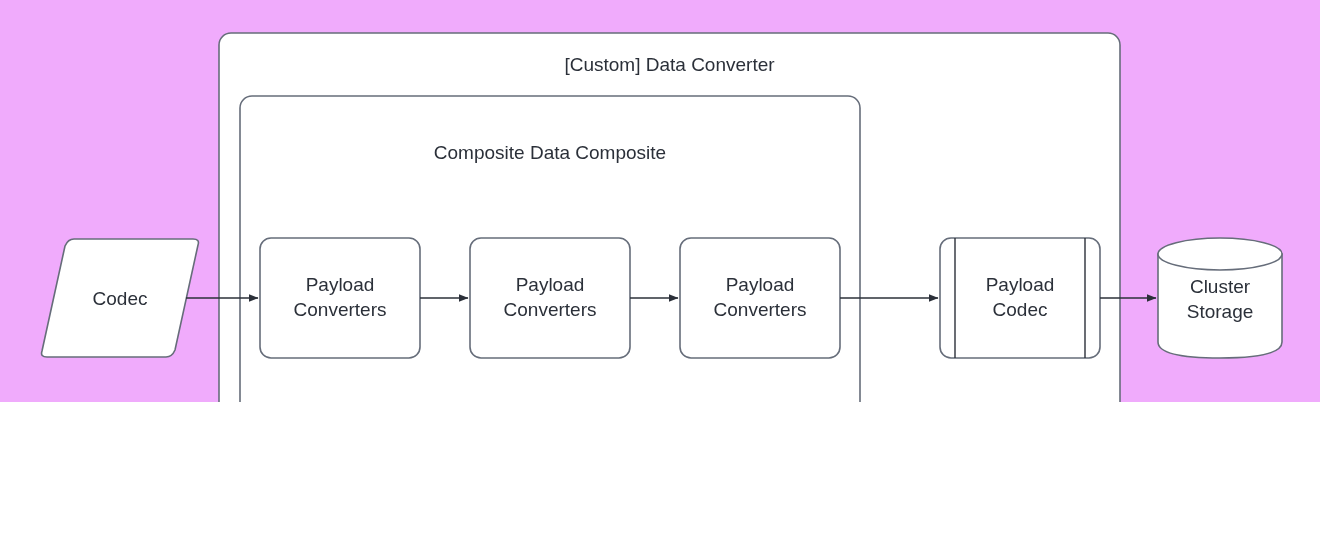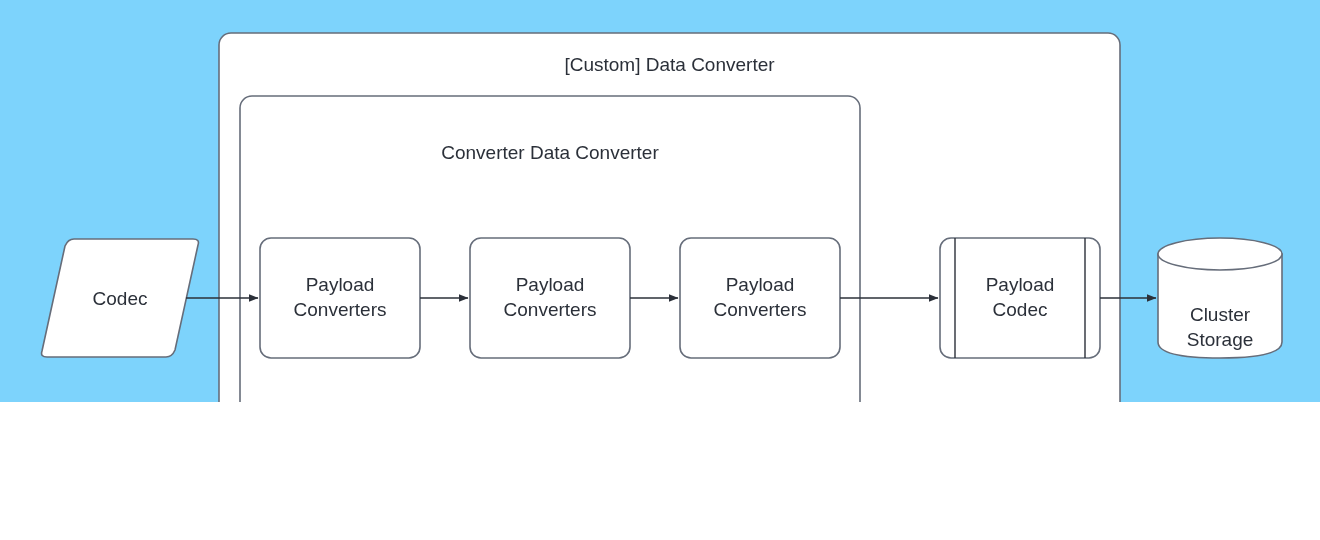--- a/index.html
+++ b/index.html
@@ -9,21 +9,21 @@
     background: #ffffff;
   }
   body {
     font-family: "Liberation Sans", sans-serif;
     color: #2b3039;
   }
   #diagram-canvas {
     position: relative;
     width: 1320px;
     height: 402px;
-    background: #7dd3fc;
+    background: #f0abfc;
     overflow: hidden;
   }
   #diagram-svg {
     position: absolute;
     left: 0;
     top: 0;
     width: 1320px;
     height: 540px;
     display: block;
   }
@@ -75,21 +75,20 @@
   }
   .lbl-codec {
     left: 940px;
     top: 272px;
     width: 160px;
   }
   .lbl-storage {
     left: 1158px;
     top: 274px;
     width: 124px;
-    margin-top: 28px;
   }
 </style>
 </head>
 <body>
 
 <div id="diagram-canvas">
 
   <svg id="diagram-svg" viewBox="0 0 1320 540">
     <defs>
       <marker id="arrowhead" markerWidth="10" markerHeight="8" refX="9.5" refY="4" orient="auto" markerUnits="userSpaceOnUse">
@@ -126,21 +125,21 @@
 
     <line x1="630" y1="298" x2="678" y2="298" stroke="#2b3039" stroke-width="1.4" marker-end="url(#arrowhead)"></line>
 
     <line x1="840" y1="298" x2="938" y2="298" stroke="#2b3039" stroke-width="1.4" marker-end="url(#arrowhead)"></line>
 
     <line x1="1100" y1="298" x2="1156" y2="298" stroke="#2b3039" stroke-width="1.4" marker-end="url(#arrowhead)"></line>
   </svg>
 
   <div class="label label-container lbl-outer-title">[Custom] Data Converter</div>
 
-  <div class="label label-container lbl-inner-title">Converter Data Converter</div>
+  <div class="label label-container lbl-inner-title">Composite Data Composite</div>
 
   <div class="label label-node lbl-input">Codec</div>
 
   <div class="label label-node lbl-pc1">Payload
 Converters</div>
 
   <div class="label label-node lbl-pc2">Payload
 Converters</div>
 
   <div class="label label-node lbl-pc3">Payload

